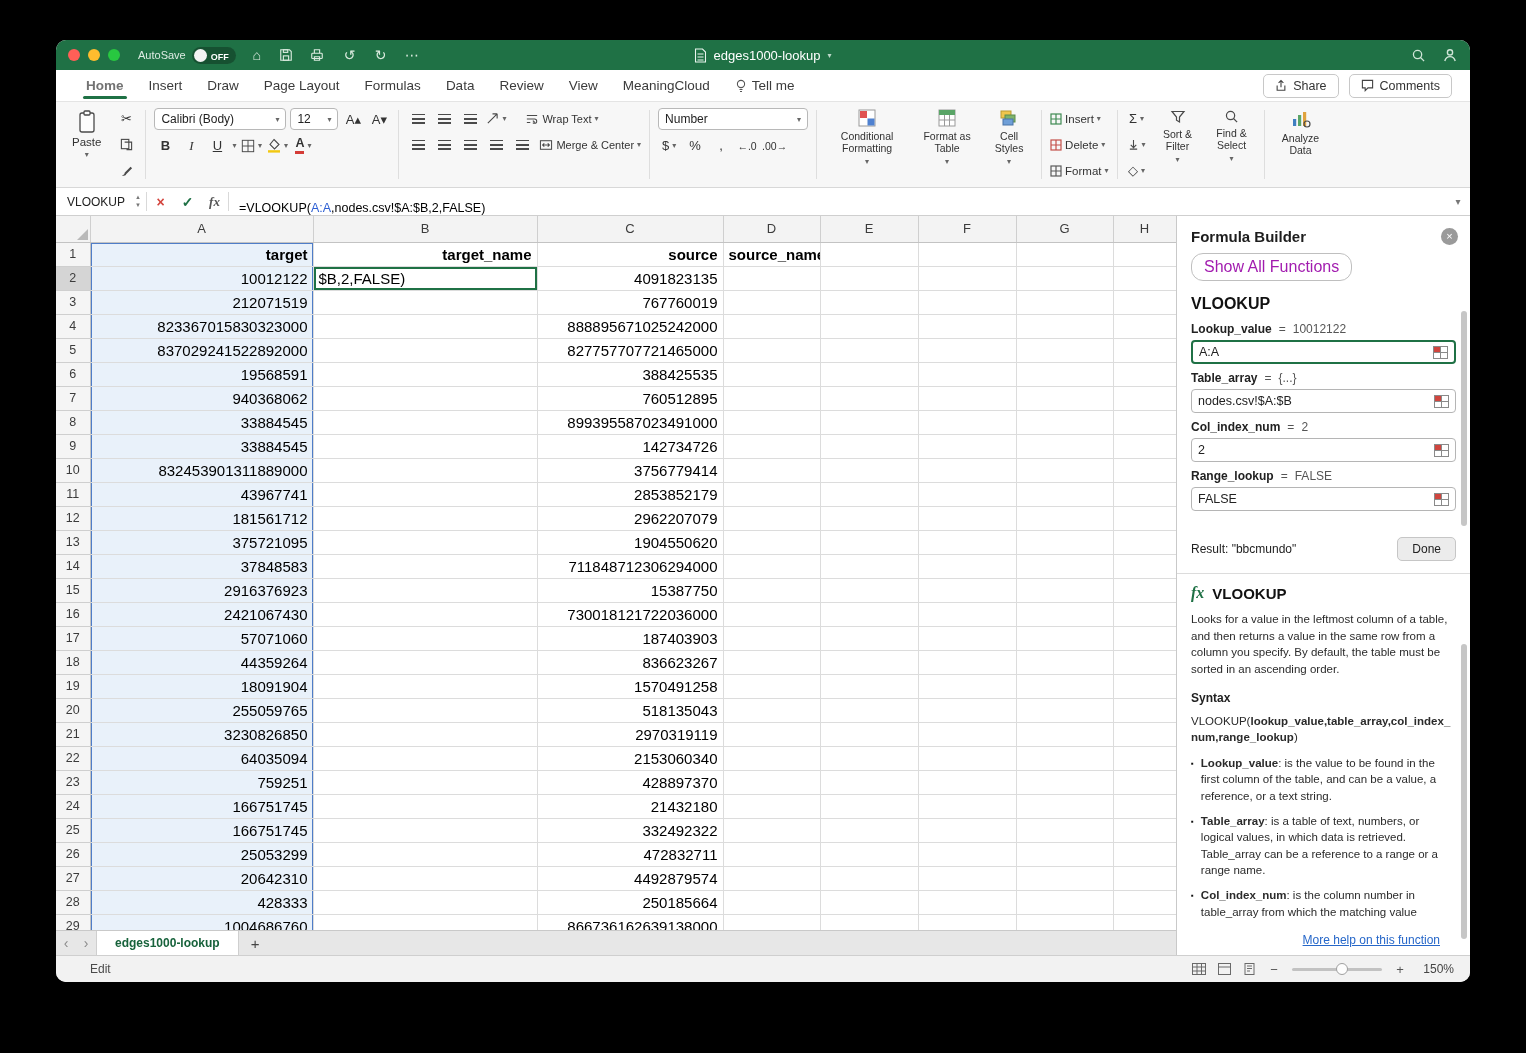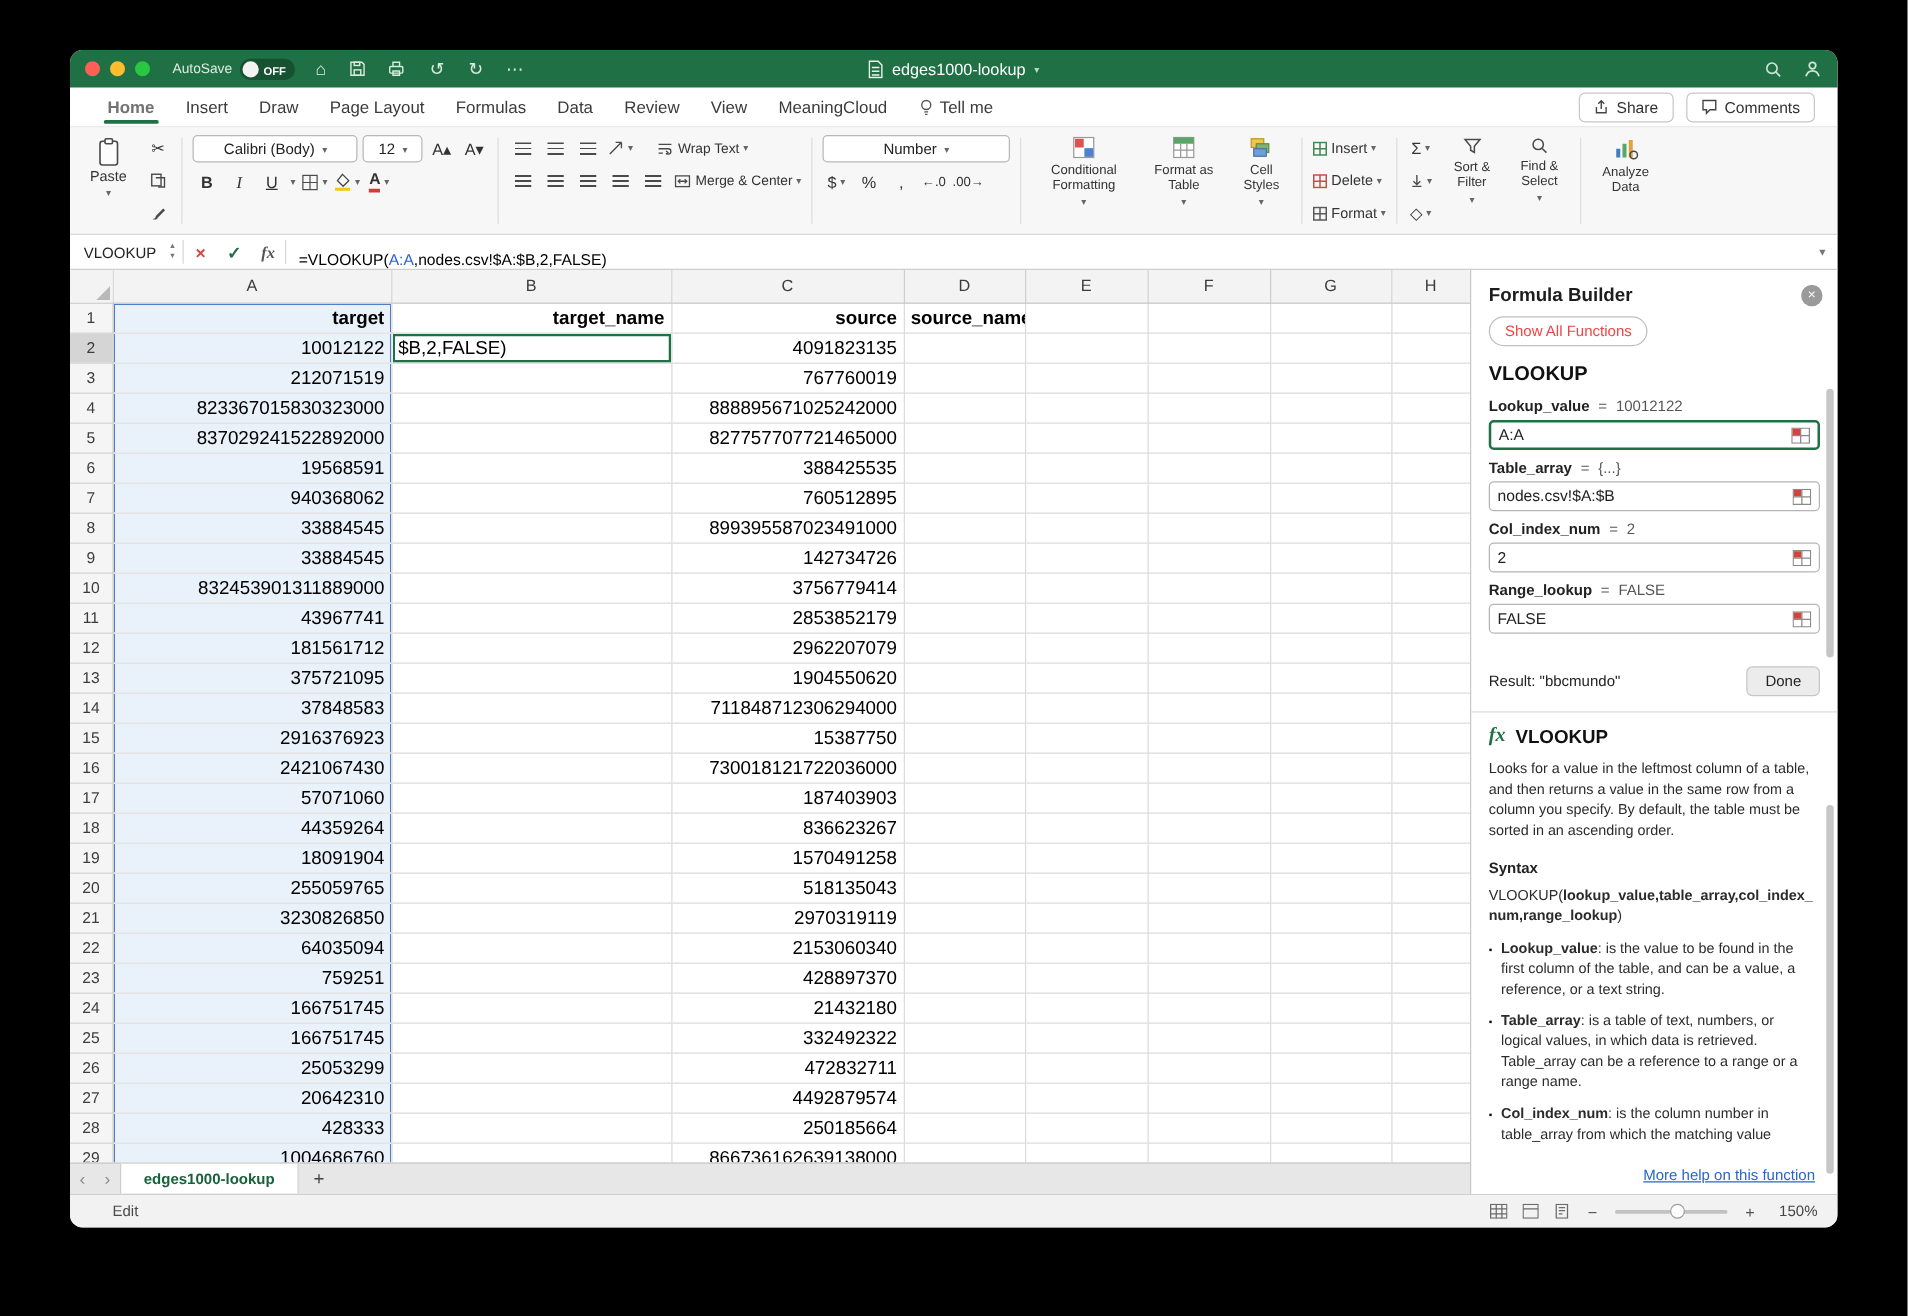--- a/index.html
+++ b/index.html
@@ -32,21 +32,21 @@
   .rtab.active::after { content:""; position:absolute; left:-3px; right:-3px; bottom:2px; height:3px; border-radius:2px; background:#1f7145; }
   .tabrow-right { margin-left:auto; display:flex; gap:10px; }
   .pillbtn { display:flex; align-items:center; gap:6px; border:1px solid #c8c8c8; border-radius:5px; padding:4px 11px; font-size:12.5px; color:#333; background:#fff; }
 
   
   .ribbon { flex:0 0 74px; background:#f7f7f7; border-bottom:1px solid #d8d8d8; display:flex; align-items:stretch; padding:6px 8px; gap:8px; }
   .rgroup { display:flex; gap:6px; align-items:flex-start; }
   .rdiv { width:1px; background:#dedede; margin:2px 0; align-self:stretch; }
   .rcol { display:flex; flex-direction:column; gap:5px; }
   .rrow { display:flex; gap:4px; align-items:center; }
-  .combo { background:#fff; border:1px solid #b8b8b8; border-radius:4px; height:22px; display:flex; align-items:center; padding:0 6px; font-size:12px; color:#222; justify-content:center; gap:6px; }
+  .combo { background:#fff; border:1px solid #b8b8b8; border-radius:4px; height:22px; display:flex; align-items:center; padding:0 6px; font-size:12px; color:#222; justify-content:space-between; gap:6px; }
   .chev { font-size:8px; color:#666; }
   .sbtn { min-width:22px; height:21px; display:flex; align-items:center; justify-content:center; font-size:13px; color:#333; gap:3px; border-radius:3px; }
   .bigbtn { display:flex; flex-direction:column; align-items:center; font-size:10.5px; color:#333; gap:3px; padding:1px 5px; text-align:center; line-height:1.15; }
   .paste { display:flex; flex-direction:column; align-items:center; font-size:11.5px; color:#333; gap:2px; padding:2px 8px; }
   .ico-lines { width:13px; height:10px; background:repeating-linear-gradient(to bottom,#4a4a4a 0 1.4px,transparent 1.4px 4.2px); }
   .letterA { border-bottom:3px solid #d43c37; line-height:1.05; font-size:12.5px; font-weight:600; color:#333; }
   .boldB { font-weight:700; } .italI { font-style:italic; font-family:"Liberation Serif",serif; } .undU { text-decoration:underline; }
 
   
   .fbar { flex:0 0 28px; background:#fff; border-bottom:1px solid #cfcfcf; display:flex; align-items:stretch; }
@@ -78,21 +78,21 @@
   .grid td.selhead { background:#d5d5d5; }
   .grid td.refcolhead { background:#dfe9f4; }
   .corner { position:relative; }
   .corner::after { content:""; position:absolute; right:2px; bottom:2px; border-left:11px solid transparent; border-bottom:11px solid #b9b9b9; }
 
   
   .panel { width:294px; border-left:1px solid #c9c9c9; background:#fff; display:flex; flex-direction:column; position:relative; font-size:12px; color:#222; }
   .fb-head { display:flex; align-items:center; justify-content:space-between; padding:12px 12px 4px 14px; }
   .fb-title { font-size:15px; font-weight:700; color:#1d1d1d; }
   .fb-close { width:17px; height:17px; border-radius:50%; background:#9a9a9a; color:#fff; font-size:11px; display:flex; align-items:center; justify-content:center; line-height:1; }
-  .fb-allfn { margin:4px 14px 2px; align-self:flex-start; border:1px solid #bfbfbf; border-radius:12px; padding:4px 12px; font-size:12px; color:#ef4444; background:#fff; }
+  .fb-allfn { margin:4px 14px 2px; align-self:flex-start; border:1px solid #bfbfbf; border-radius:12px; padding:4px 12px; font-size:16px; color:#a21caf; background:#fff; }
   .fb-fn { font-size:16px; font-weight:600; margin:12px 14px 2px; color:#111; }
   .fb-field { margin:7px 14px 0; }
   .fb-label-row { display:flex; align-items:baseline; gap:7px; margin-bottom:4px; }
   .fb-label { font-weight:700; font-size:12px; color:#222; }
   .fb-eq { color:#555; } .fb-preview { color:#555; }
   .fb-input { height:24px; border:1px solid #b5b5b5; border-radius:4px; display:flex; align-items:center; justify-content:space-between; padding:0 6px; font-size:12.5px; background:#fff; }
   .fb-input.focused { border:2px solid #1f7145; }
   .fb-resrow { display:flex; align-items:center; justify-content:space-between; margin:26px 14px 8px; }
   .fb-result { font-size:12px; color:#222; }
   .donebtn { border:1px solid #c6c6c6; background:#ececec; border-radius:5px; padding:4px 14px; font-size:12px; color:#222; }
@@ -101,21 +101,21 @@
   .fb-helphead { display:flex; align-items:center; gap:8px; }
   .fb-fx { color:#1f7145; font-family:"Liberation Serif",serif; font-style:italic; font-weight:700; font-size:16px; }
   .fb-helpfn { font-size:15px; font-weight:700; color:#111; }
   .fb-desc { font-size:11.5px; line-height:1.45; color:#2b2b2b; margin-top:9px; }
   .fb-syn-label { font-size:12px; font-weight:700; margin-top:13px; }
   .fb-syntax { font-size:11.5px; line-height:1.4; margin-top:8px; word-break:break-all; color:#2b2b2b; }
   .fb-syntax b { font-weight:700; }
   .fb-bullets { margin-top:10px; display:flex; flex-direction:column; gap:9px; }
   .fb-bullet { display:flex; gap:7px; font-size:11.5px; line-height:1.42; color:#2b2b2b; }
   .fb-bullet .mark { font-size:8px; padding-top:3px; color:#111; }
-  .fb-morehelp { position:absolute; right:18px; bottom:8px; font-size:12px; color:#2667c9; }
+  .fb-morehelp { position:absolute; right:30px; bottom:8px; font-size:12px; color:#2667c9; }
   .scrollthumb { position:absolute; right:3px; width:6px; border-radius:3px; background:#c6c6c6; }
   .st1 { top:95px; height:215px; } .st2 { top:428px; height:295px; }
 
   
   .sheettabs { flex:0 0 25px; background:#e7e7e7; border-top:1px solid #c9c9c9; display:flex; align-items:stretch; }
   .stnav { width:20px; display:flex; align-items:center; justify-content:center; color:#8a8a8a; font-size:14px; }
   .sheettab { background:#fff; display:flex; align-items:center; padding:0 18px; border-left:1px solid #cfcfcf; border-right:1px solid #cfcfcf; font-size:12px; font-weight:600; color:#17623b; }
   .staddwrap { display:flex; align-items:center; padding-left:12px; color:#444; font-size:15px; }
 
   

